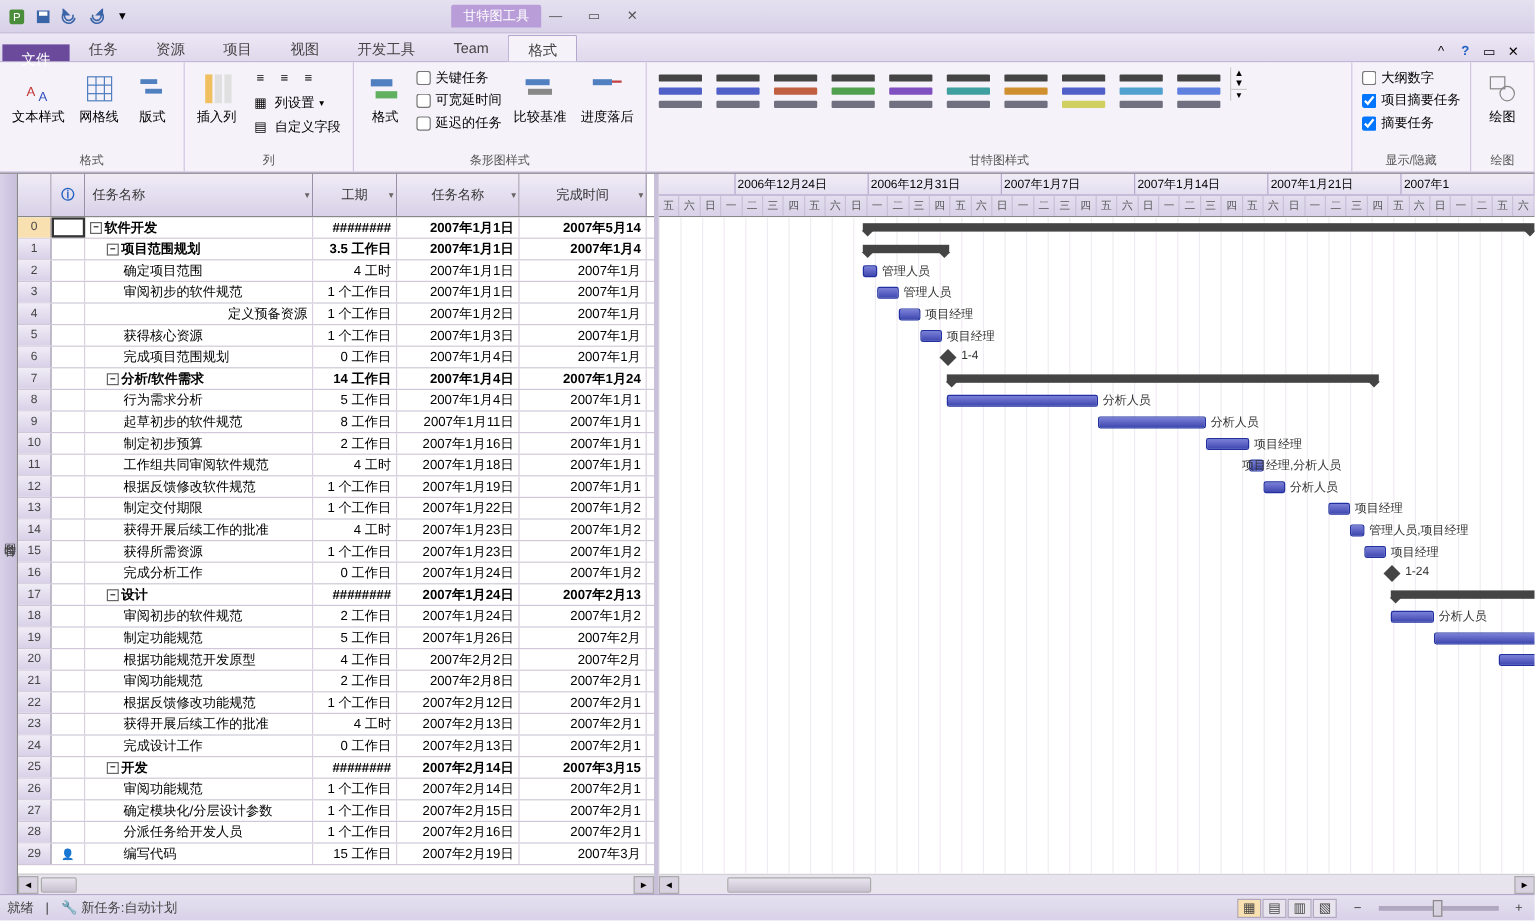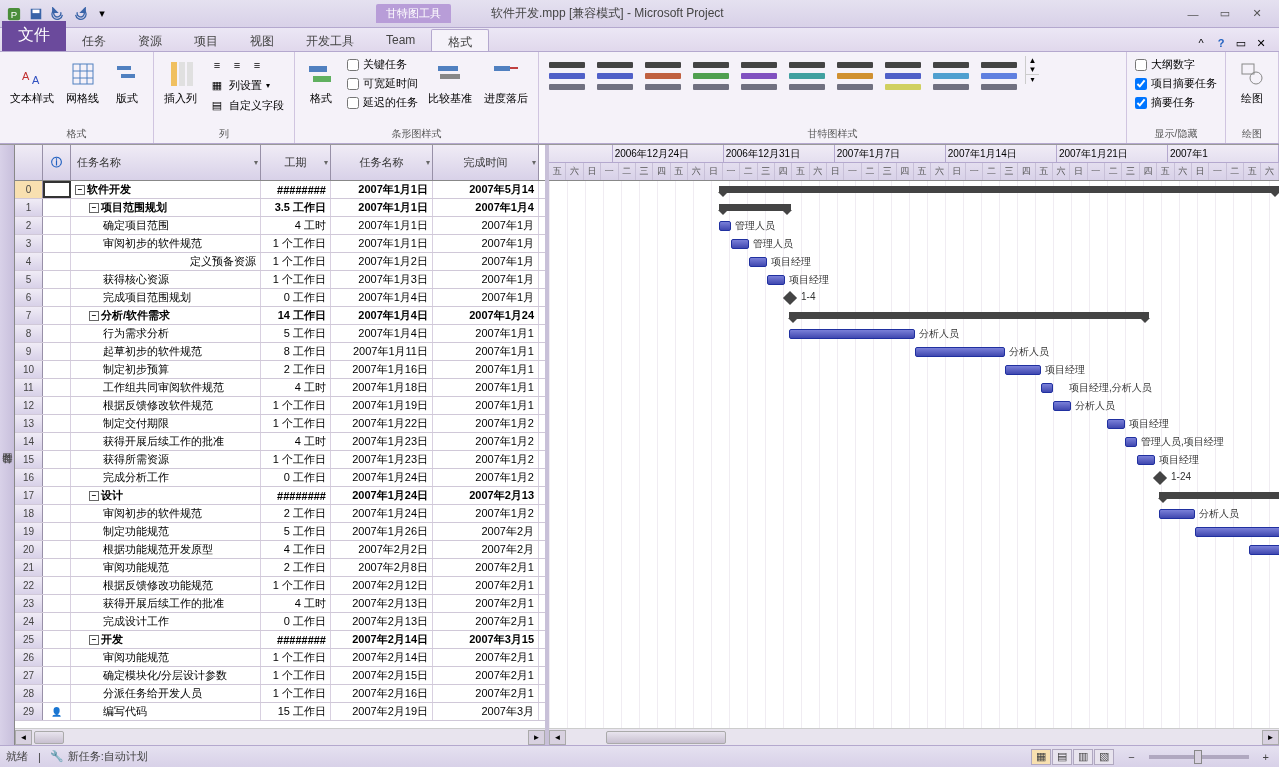--- a/index.html
+++ b/index.html
@@ -10,21 +10,21 @@
 .quick-access { display: flex; align-items: center; padding: 0 4px; gap: 2px; }
 .qa-btn { width: 20px; height: 20px; display: flex; align-items: center; justify-content: center; cursor: pointer; }
 .qa-btn svg { width: 14px; height: 14px; }
 .contextual-tab { background: #b89dd8; color: #fff; padding: 2px 10px; font-size: 11px; margin-left: 260px; border-radius: 2px 2px 0 0; }
 .title-text { flex: 1; text-align: left; padding-left: 40px; color: #444; font-size: 12px; }
 .win-controls { display: flex; gap: 8px; padding-right: 10px; }
 .win-btn { width: 24px; height: 18px; cursor: pointer; display: flex; align-items: center; justify-content: center; color: #555; }
 
 
 .ribbon-tabs { height: 24px; background: linear-gradient(#ece7f5, #e0d8ec); display: flex; align-items: flex-end; padding-left: 2px; border-bottom: 1px solid #b4a8ce; }
-.file-tab { background: #6b4a9c; color: #fff; padding: 4px 16px; height: 30px; font-size: 16px; cursor: pointer; }
+.file-tab { background: #6b4a9c; color: #fff; padding: 4px 16px; height: 14px; font-size: 12px; cursor: pointer; }
 .tab { padding: 4px 16px; height: 22px; font-size: 12px; cursor: pointer; color: #444; }
 .tab.active { background: #f5f2f9; border: 1px solid #b4a8ce; border-bottom: none; border-radius: 2px 2px 0 0; }
 .tab-spacer { flex: 1; }
 .help-icons { display: flex; gap: 4px; padding-right: 10px; align-items: center; }
 .help-btn { width: 16px; height: 16px; cursor: pointer; display: flex; align-items: center; justify-content: center; }
 
 
 .ribbon-body { height: 92px; background: #f5f2f9; border-bottom: 1px solid #b4a8ce; display: flex; }
 .ribbon-group { border-right: 1px solid #d0c5e0; padding: 4px 6px 2px 6px; display: flex; flex-direction: column; }
 .group-content { flex: 1; display: flex; align-items: flex-start; gap: 4px; }
@@ -127,21 +127,20 @@
         </svg>
       </div>
     <div class="qa-btn">
         <svg viewBox="0 0 16 16">
           <path d="M5 6 A4 4 0 1 0 11 4 L9 6 L14 6 L14 1 L12 3 A6 6 0 1 1 3 9" fill="none" stroke="#3a64a8" stroke-width="1.5"></path>
         </svg>
       </div>
     <div class="qa-btn">▾</div>
   </div>
   <div class="contextual-tab">甘特图工具</div>
-  <div class="title-text">软件开发.mpp [兼容模式] - Microsoft Project</div>
   <div class="win-controls">
     <div class="win-btn">—</div>
     <div class="win-btn">▭</div>
     <div class="win-btn">✕</div>
   </div>
 </div>
 
 <div class="ribbon-tabs">
   <div class="file-tab">文件</div>
   <div id="tabs-container" style="display:flex;">
@@ -853,21 +852,21 @@
           <div class="gantt-row">
             <div class="task-bar" style="left: 366px; width: 90px;"></div>
             <div class="bar-label" style="left: 460px;">分析人员</div>
           </div>
           <div class="gantt-row">
             <div class="task-bar" style="left: 456px; width: 36px;"></div>
             <div class="bar-label" style="left: 496px;">项目经理</div>
           </div>
           <div class="gantt-row">
             <div class="task-bar" style="left: 492px; width: 12px;"></div>
-            <div class="bar-label" style="left: 520px;">项目经理,分析人员</div>
+            <div class="bar-label" style="left: 486px;">项目经理,分析人员</div>
           </div>
           <div class="gantt-row">
             <div class="task-bar" style="left: 504px; width: 18px;"></div>
             <div class="bar-label" style="left: 526px;">分析人员</div>
           </div>
           <div class="gantt-row">
             <div class="task-bar" style="left: 558px; width: 18px;"></div>
             <div class="bar-label" style="left: 580px;">项目经理</div>
           </div>
           <div class="gantt-row">

